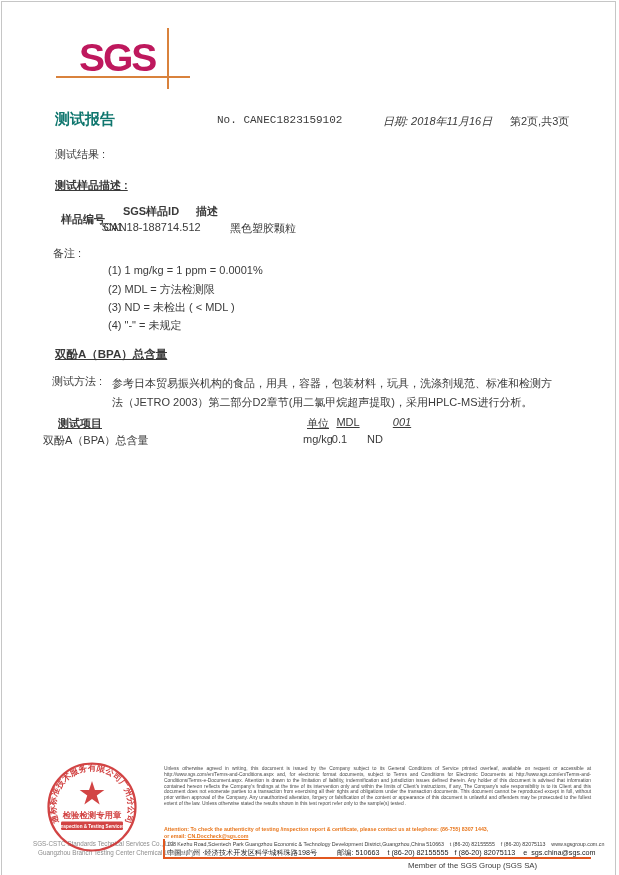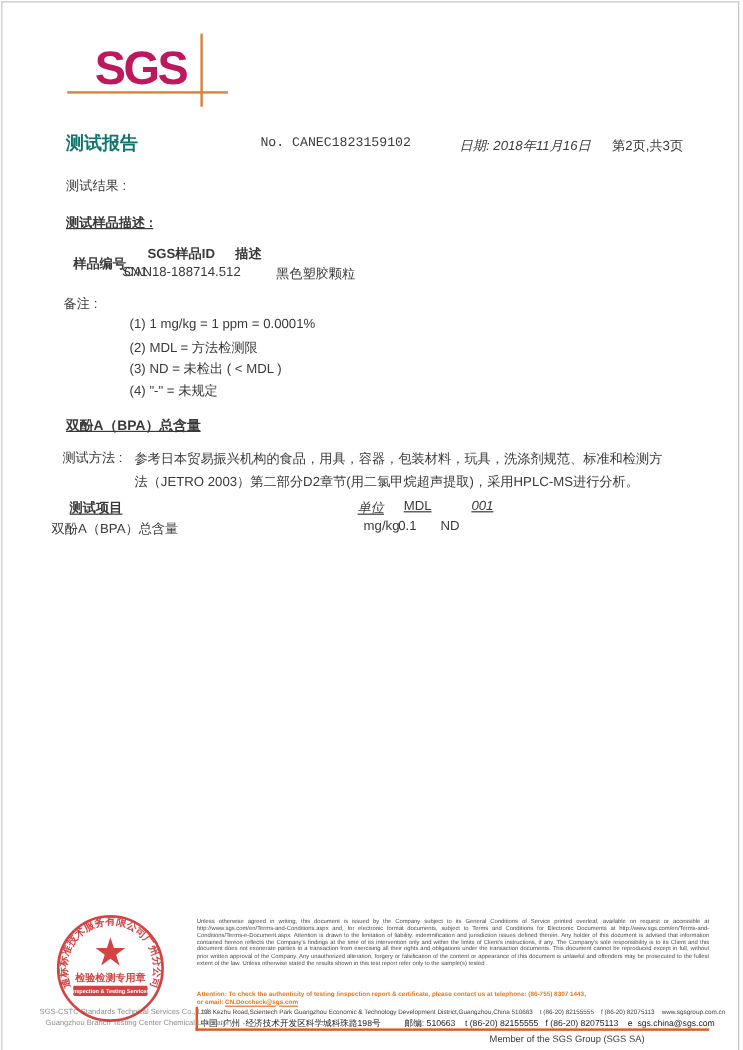--- a/index.html
+++ b/index.html
@@ -34,21 +34,21 @@
   .st-c3{left:196px;top:221px;margin-left:34px;}
   .notes-label{left:53px;top:246px;}
   .note-0{left:108px;top:264px;}
   .note-1{left:108px;top:282px;}
   .note-2{left:108px;top:300px;}
   .note-3{left:108px;top:318px;}
   .bpa-heading{left:55px;top:347px;font-weight:bold;text-decoration:underline;font-size:11.5px;}
   .method-label{left:52px;top:374px;}
   .method-text{left:112px;top:374px;width:447px;white-space:normal;line-height:19px;}
   .rt-item-h{left:58px;top:416px;font-weight:bold;text-decoration:underline;}
-  .rt-unit-h{left:298px;top:416px;width:40px;text-decoration:underline;font-style:italic;}
+  .rt-unit-h{left:298px;top:416px;width:40px;text-align:center;text-decoration:underline;}
   .rt-mdl-h{left:328px;top:416px;width:40px;text-align:center;text-decoration:underline;}
   .rt-sample-h{left:355px;top:416px;width:40px;text-align:center;font-style:italic;text-decoration:underline;margin-left:27px;}
   .rt-item{left:43px;top:433px;}
   .rt-unit{left:298px;top:433px;width:40px;text-align:center;}
   .rt-mdl{left:328px;top:433px;width:23px;text-align:center;}
   .rt-value{left:355px;top:433px;width:40px;text-align:center;}
   
   .disclaimer{left:164px;top:766px;width:427px;white-space:normal;
     font-size:4.9px;line-height:5.85px;text-align:justify;color:#4a4a4a;}
   .attention{left:164px;top:826px;width:427px;white-space:normal;

